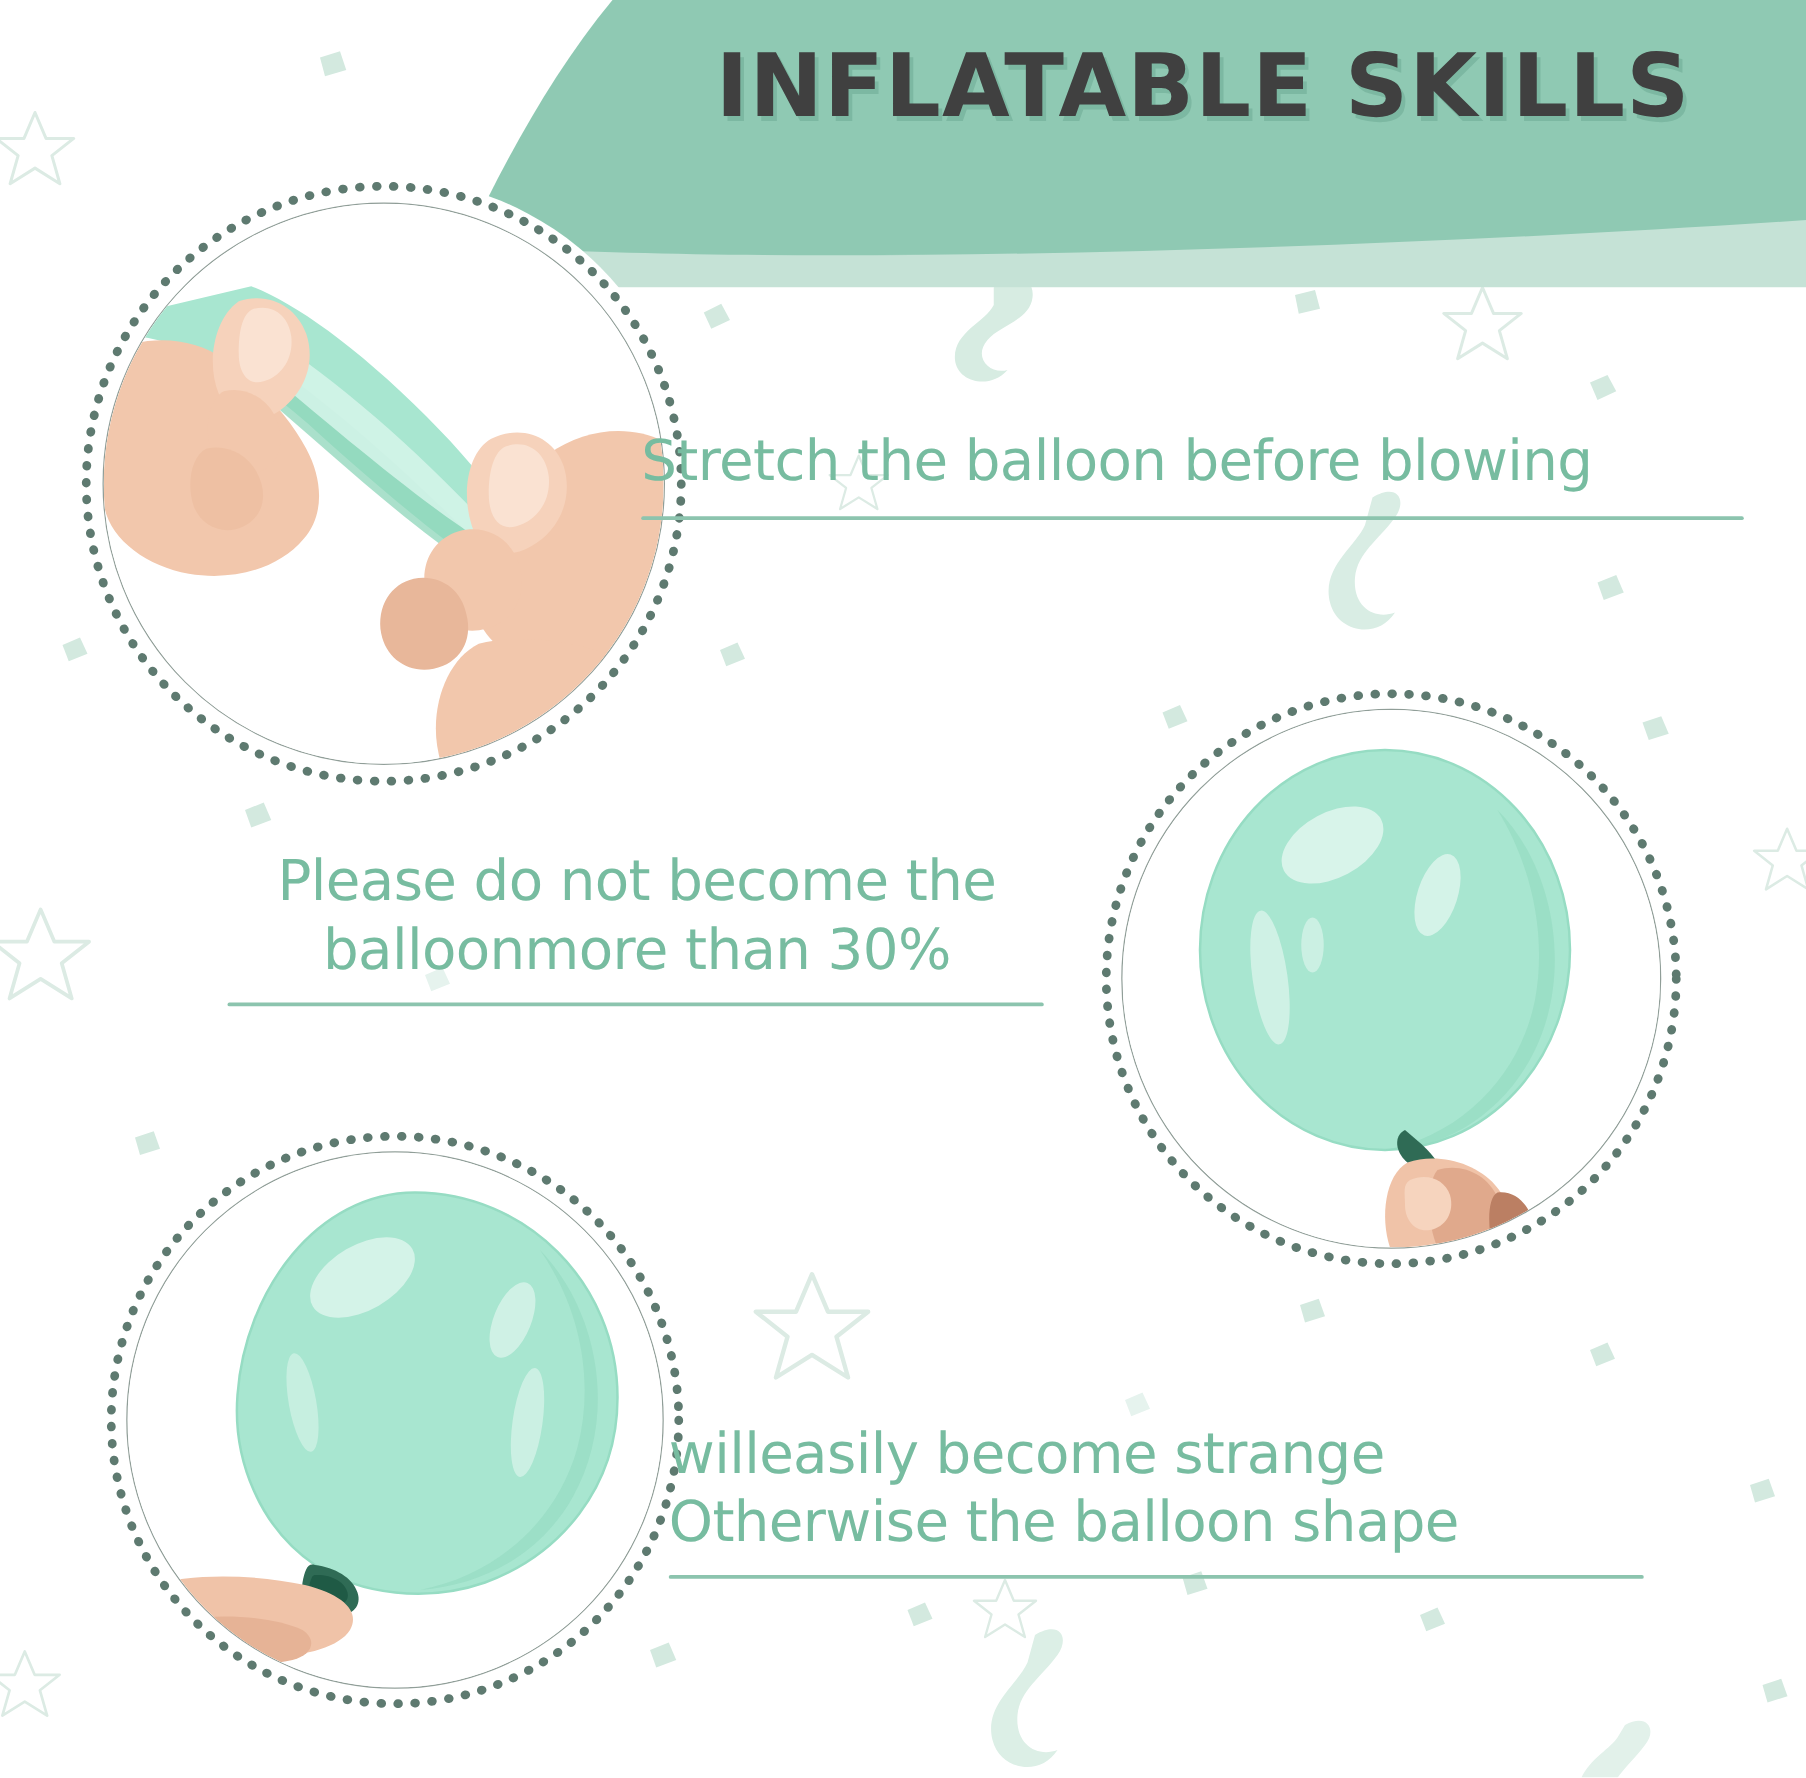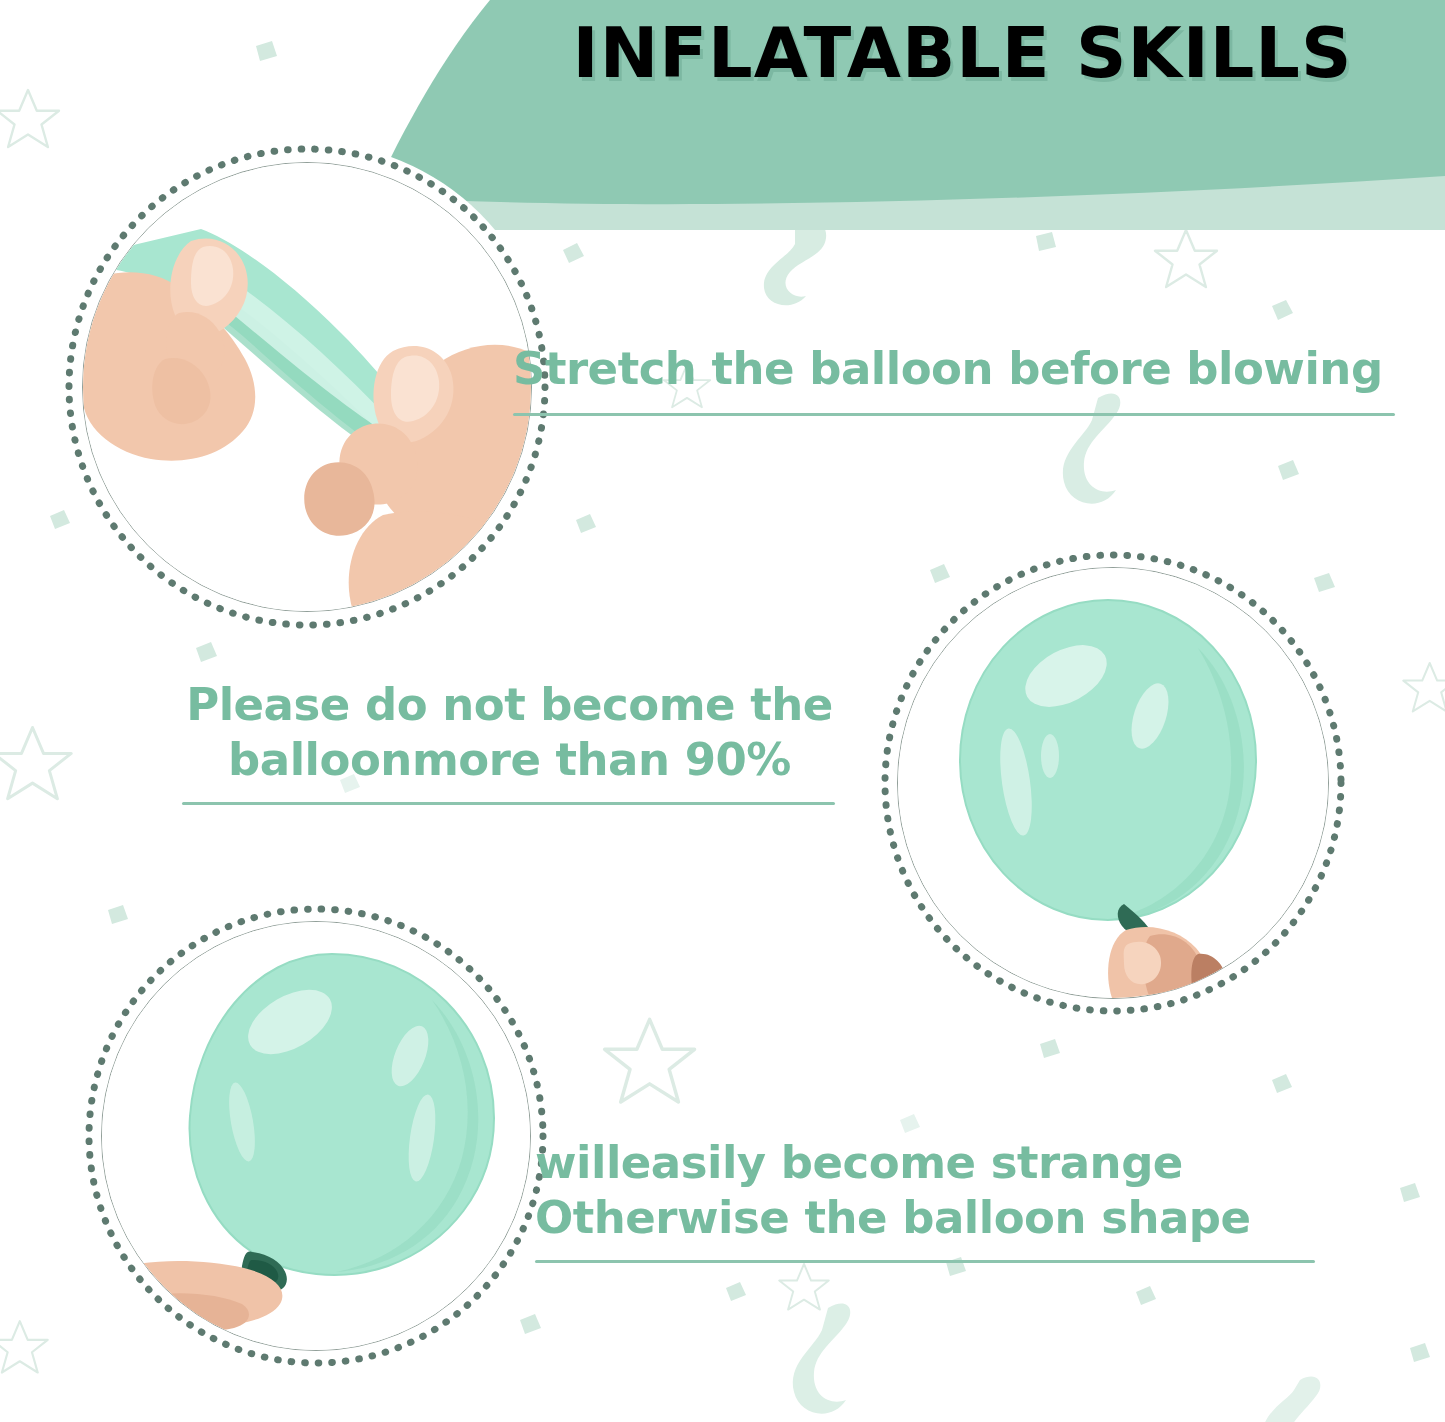--- a/index.html
+++ b/index.html
@@ -29,31 +29,31 @@
   .banner {
     position: absolute;
     top: 0;
     left: 330px;
     width: 1115px;
     height: 230px;
   }
   .banner svg { position:absolute; top:0; left:0; width:100%; height:100%; }
   .banner-title {
     position: absolute;
-    top: 12px;
+    top: 28px;
     left: 0;
     width: 1115px;
     text-align: center;
     padding-left: 150px;
     box-sizing: border-box;
     font-family: "DejaVu Sans", sans-serif;
     font-weight: bold;
     font-size: 70px;
     letter-spacing: 1px;
-    color: #000000;
+    color: #404040;
     text-shadow: 3px 4px 0 rgba(110,170,147,0.55);
     white-space: nowrap;
     text-transform: uppercase;
   }
 
   
   .photo-circle {
     position: absolute;
     border-radius: 50%;
     background: #ffffff;
@@ -85,21 +85,21 @@
   #circle-inflated .photo      { left: 20px; top: 20px; right: 20px; bottom: 20px; }
 
   #circle-strange { left: 82px;  top: 902px;  width: 468px; height: 468px; }
   #circle-strange .inner-ring { left: 19px; top: 19px; right: 19px; bottom: 19px; }
   #circle-strange .photo      { left: 20px; top: 20px; right: 20px; bottom: 20px; }
 
   
   .caption {
     position: absolute;
     font-family: "DejaVu Sans", sans-serif;
-    font-weight: bold;
+    font-weight: normal;
     color: #77bca0;
     line-height: 1.22;
     letter-spacing: -0.5px;
   }
   .caption .rule {
     margin-top: 10px;
     height: 3px;
     background: #8cc4ae;
     border-radius: 2px;
   }
@@ -265,21 +265,21 @@
     </div>
   </div>
 
   <div class="caption" id="caption-stretch">
     <div class="line">Stretch the balloon before blowing</div>
     <div class="rule"></div>
   </div>
 
   <div class="caption" id="caption-inflate">
     <div class="line">Please do not become the</div>
-    <div class="line">balloonmore than 90%</div>
+    <div class="line">balloonmore than 30%</div>
     <div class="rule"></div>
   </div>
 
   <div class="photo-circle" id="circle-inflated">
     <svg class="dots" viewBox="0 0 470 470">
       <circle cx="235" cy="235" r="228" fill="none" stroke="#5e7a70" stroke-width="7" stroke-linecap="round" stroke-dasharray="0.6 13"></circle>
     </svg>
     <div class="inner-ring"></div>
     <div class="photo">
       <svg viewBox="0 0 430 430">

